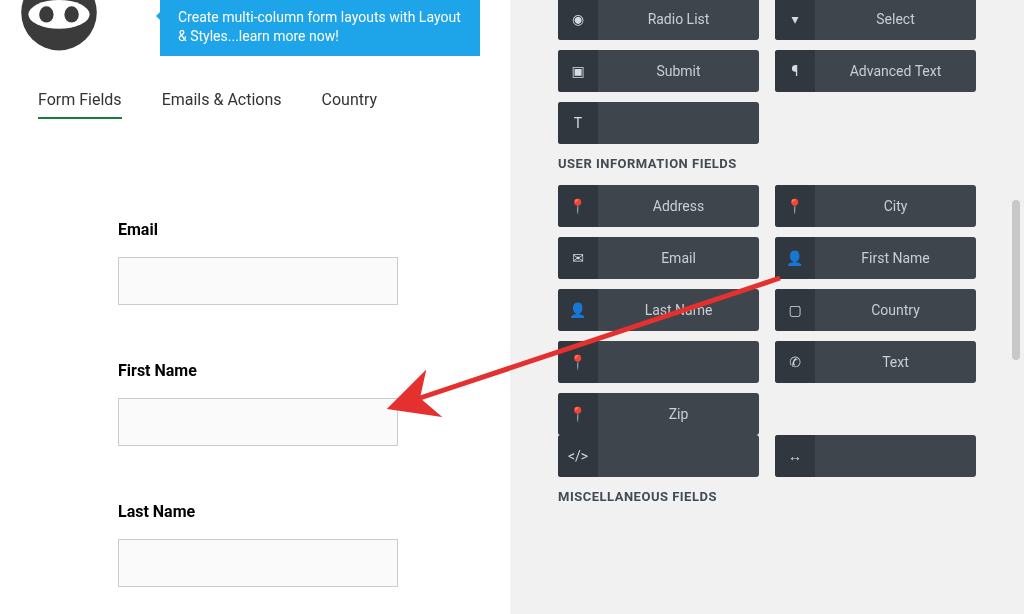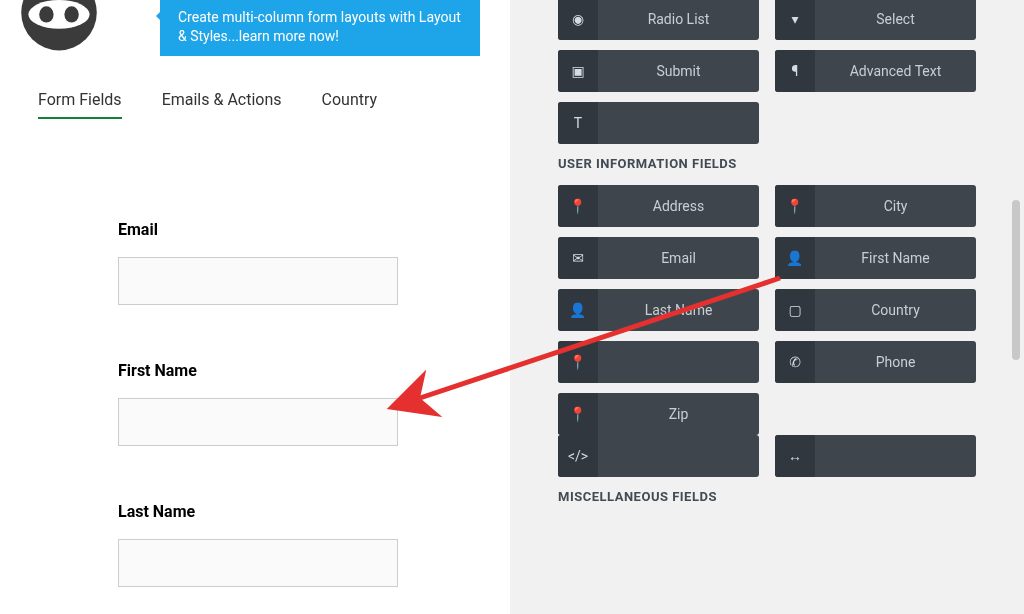--- a/index.html
+++ b/index.html
@@ -228,21 +228,21 @@
       </div>
       <div class="field-btn">
         <div class="ico">▢</div>
         <div class="lbl">Country</div>
       </div>
       <div class="field-btn">
         <div class="ico">📍</div>
       </div>
       <div class="field-btn">
         <div class="ico">✆</div>
-        <div class="lbl">Phone</div>
+        <div class="lbl">Text</div>
       </div>
       <div class="field-btn">
         <div class="ico">📍</div>
         <div class="lbl">Zip</div>
       </div>
     </div>
 
     <div class="btn-grid">
       <div class="field-btn">
         <div class="ico">&lt;/&gt;</div>

